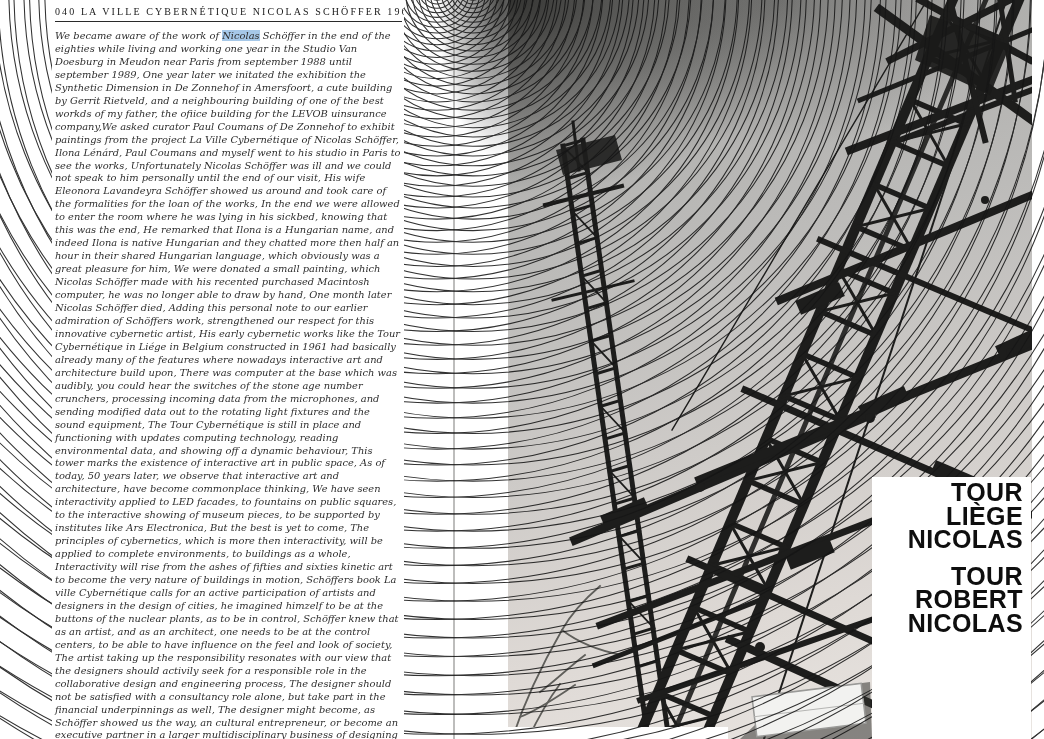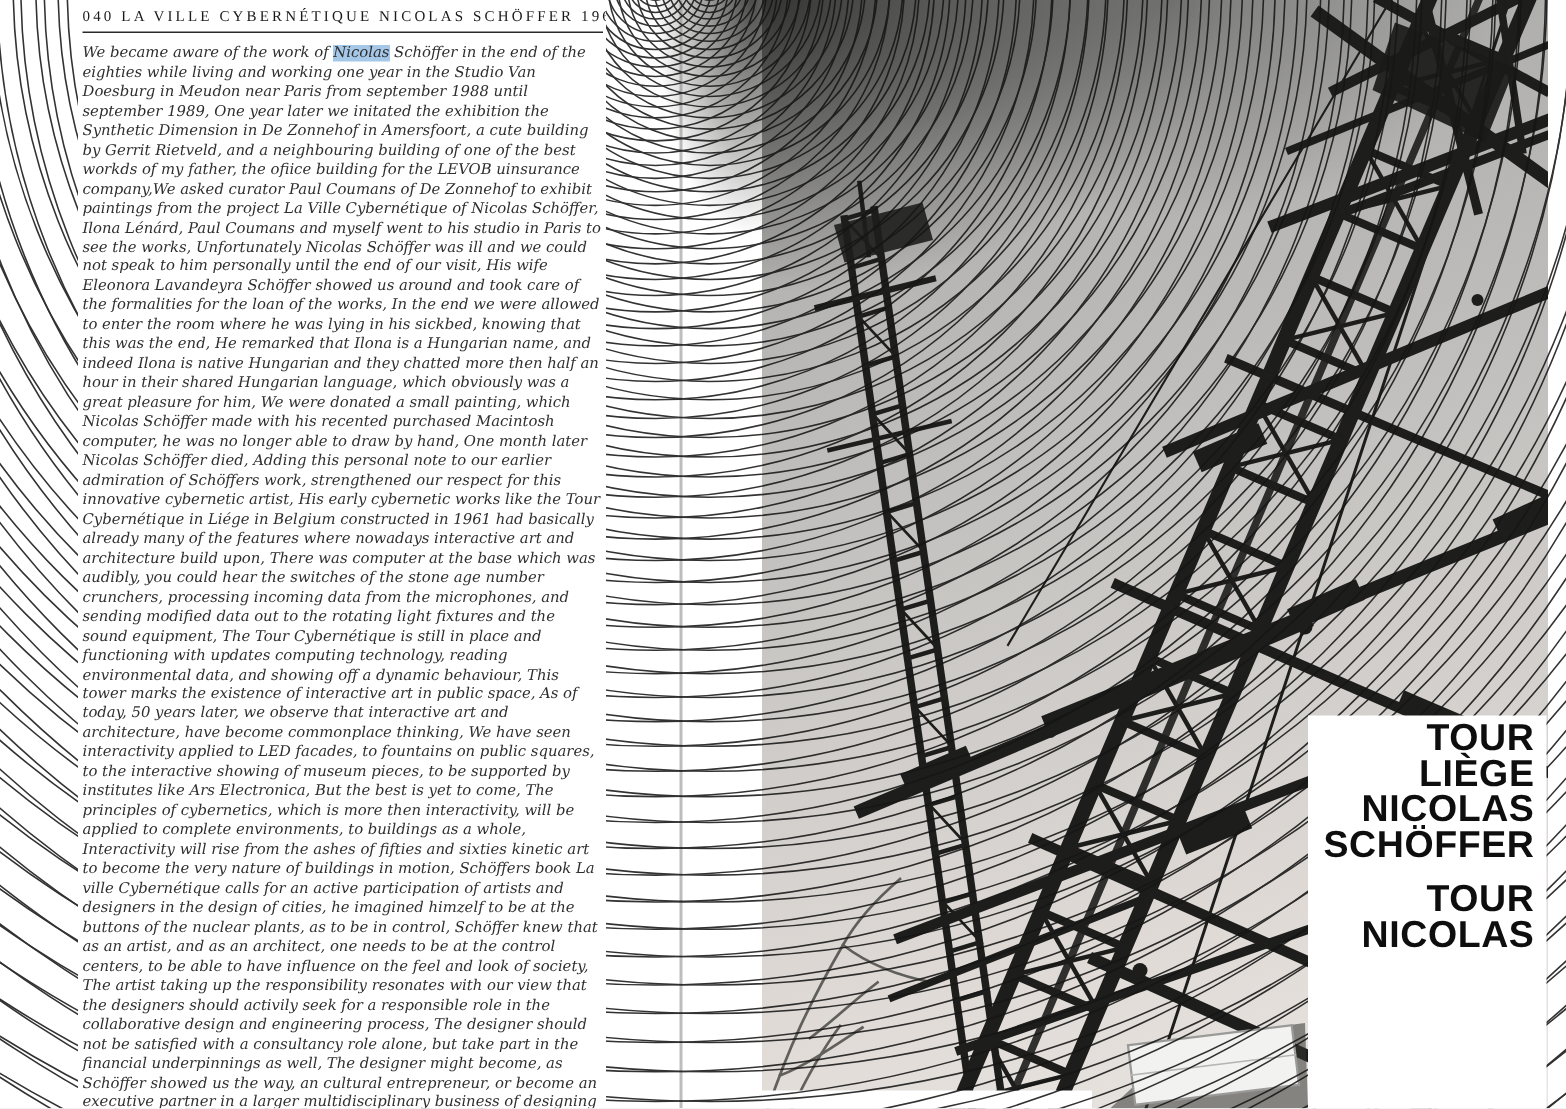--- a/index.html
+++ b/index.html
@@ -379,20 +379,20 @@
   <div id="text-column">
     <div id="page-header">040 LA VILLE CYBERNÉTIQUE NICOLAS SCHÖFFER 1969</div>
     <div id="header-rule"></div>
     <div id="body-copy"><span>We became aware of the work of </span><span class="hl">Nicolas</span><span> Schöffer in the end of the eighties while living and working one year in the Studio Van Doesburg in Meudon near Paris from september 1988 until september 1989, One year later we initated the exhibition the Synthetic Dimension in De Zonnehof in Amersfoort, a cute building by Gerrit Rietveld, and a neighbouring building of one of the best workds of my father, the ofiice building for the LEVOB uinsurance company,We asked curator Paul Coumans of De Zonnehof to exhibit paintings from the project La Ville Cybernétique of Nicolas Schöffer, Ilona Lénárd, Paul Coumans and myself went to his studio in Paris to see the works, Unfortunately Nicolas Schöffer was ill and we could not speak to him personally until the end of our visit, His wife Eleonora Lavandeyra Schöffer showed us around and took care of the formalities for the loan of the works, In the end we were allowed to enter the room where he was lying in his sickbed, knowing that this was the end, He remarked that Ilona is a Hungarian name, and indeed Ilona is native Hungarian and they chatted more then half an hour in their shared Hungarian language, which obviously was a great pleasure for him, We were donated a small painting, which Nicolas Schöffer made with his recented purchased Macintosh computer, he was no longer able to draw by hand, One month later Nicolas Schöffer died, Adding this personal note to our earlier admiration of Schöffers work, strengthened our respect for this innovative cybernetic artist, His early cybernetic works like the Tour Cybernétique in Liége in Belgium constructed in 1961 had basically already many of the features where nowadays interactive art and architecture build upon, There was computer at the base which was audibly, you could hear the switches of the stone age number crunchers, processing incoming data from the microphones, and sending modified data out to the rotating light fixtures and the sound equipment, The Tour Cybernétique is still in place and functioning with updates computing technology, reading environmental data, and showing off a dynamic behaviour, This tower marks the existence of interactive art in public space, As of today, 50 years later, we observe that interactive art and architecture, have become commonplace thinking, We have seen interactivity applied to LED facades, to fountains on public squares, to the interactive showing of museum pieces, to be supported by institutes like Ars Electronica, But the best is yet to come, The principles of cybernetics, which is more then interactivity, will be applied to complete environments, to buildings as a whole, Interactivity will rise from the ashes of fifties and sixties kinetic art to become the very nature of buildings in motion, Schöffers book La ville Cybernétique calls for an active participation of artists and designers in the design of cities, he imagined himzelf to be at the buttons of the nuclear plants, as to be in control, Schöffer knew that as an artist, and as an architect, one needs to be at the control centers, to be able to have influence on the feel and look of society, The artist taking up the responsibility resonates with our view that the designers should activily seek for a responsible role in the collaborative design and engineering process, The designer should not be satisfied with a consultancy role alone, but take part in the financial underpinnings as well, The designer might become, as Schöffer showed us the way, an cultural entrepreneur, or become an executive partner in a larger multidisciplinary business of designing and building large interactive projects,</span></div>
   </div>
 
   <div id="caption-box">
     <div class="cap-line">TOUR</div>
     <div class="cap-line">LIÈGE</div>
     <div class="cap-line">NICOLAS</div>
-    <div class="cap-line">SCHÖFFER</div>
     <div id="cap-gap"></div>
     <div class="cap-line">TOUR</div>
+    <div class="cap-line">ROBERT</div>
     <div class="cap-line">NICOLAS</div>
     <div id="caption-rule"></div>
   </div>
 
 </div>
 
 </body></html>

